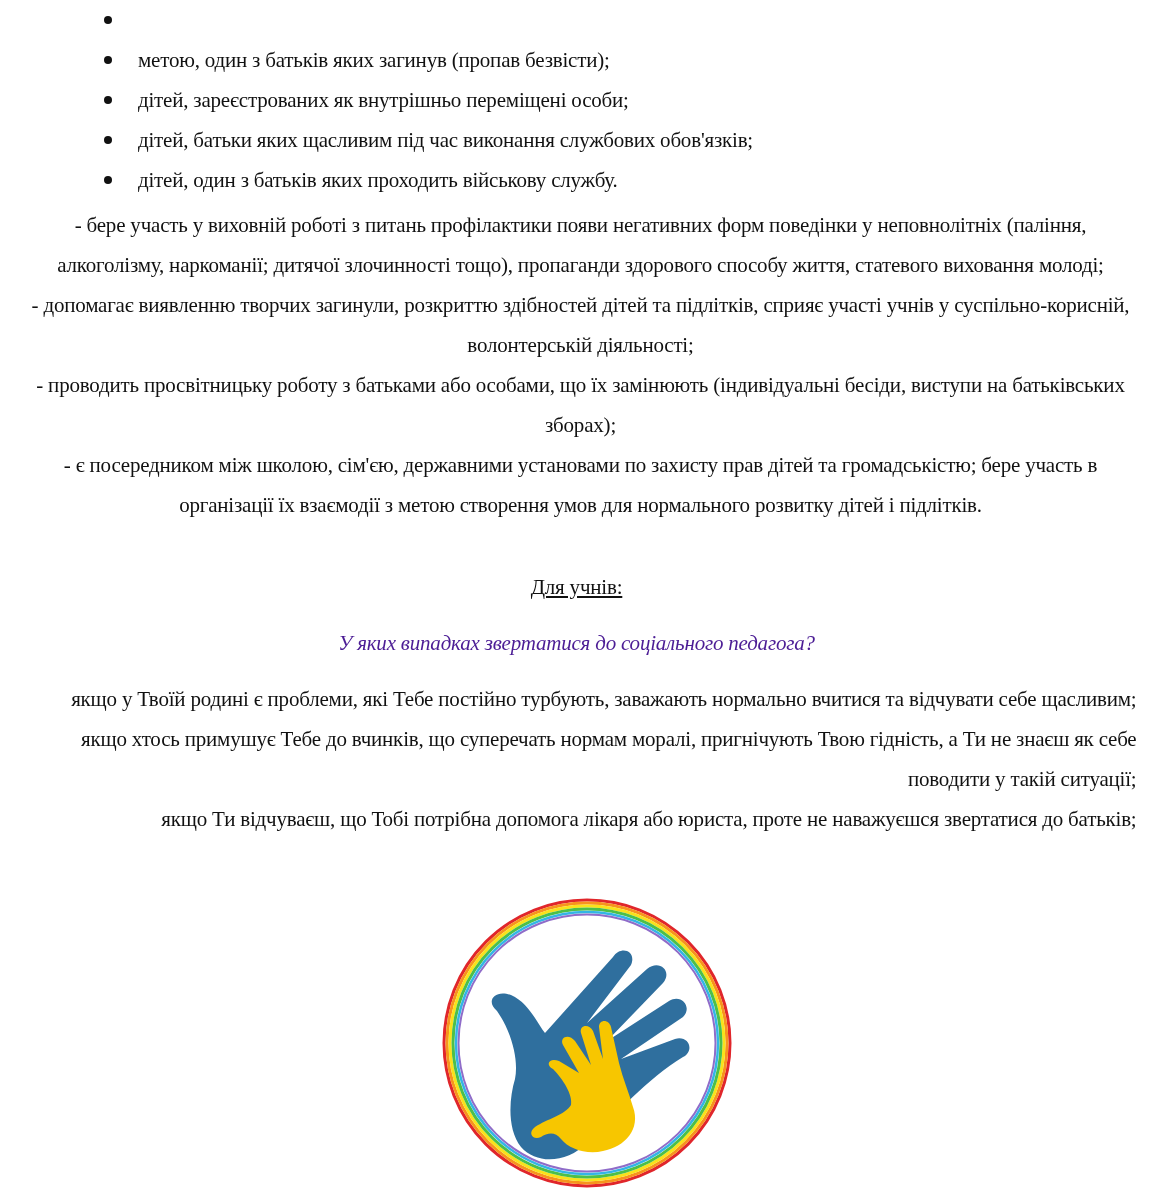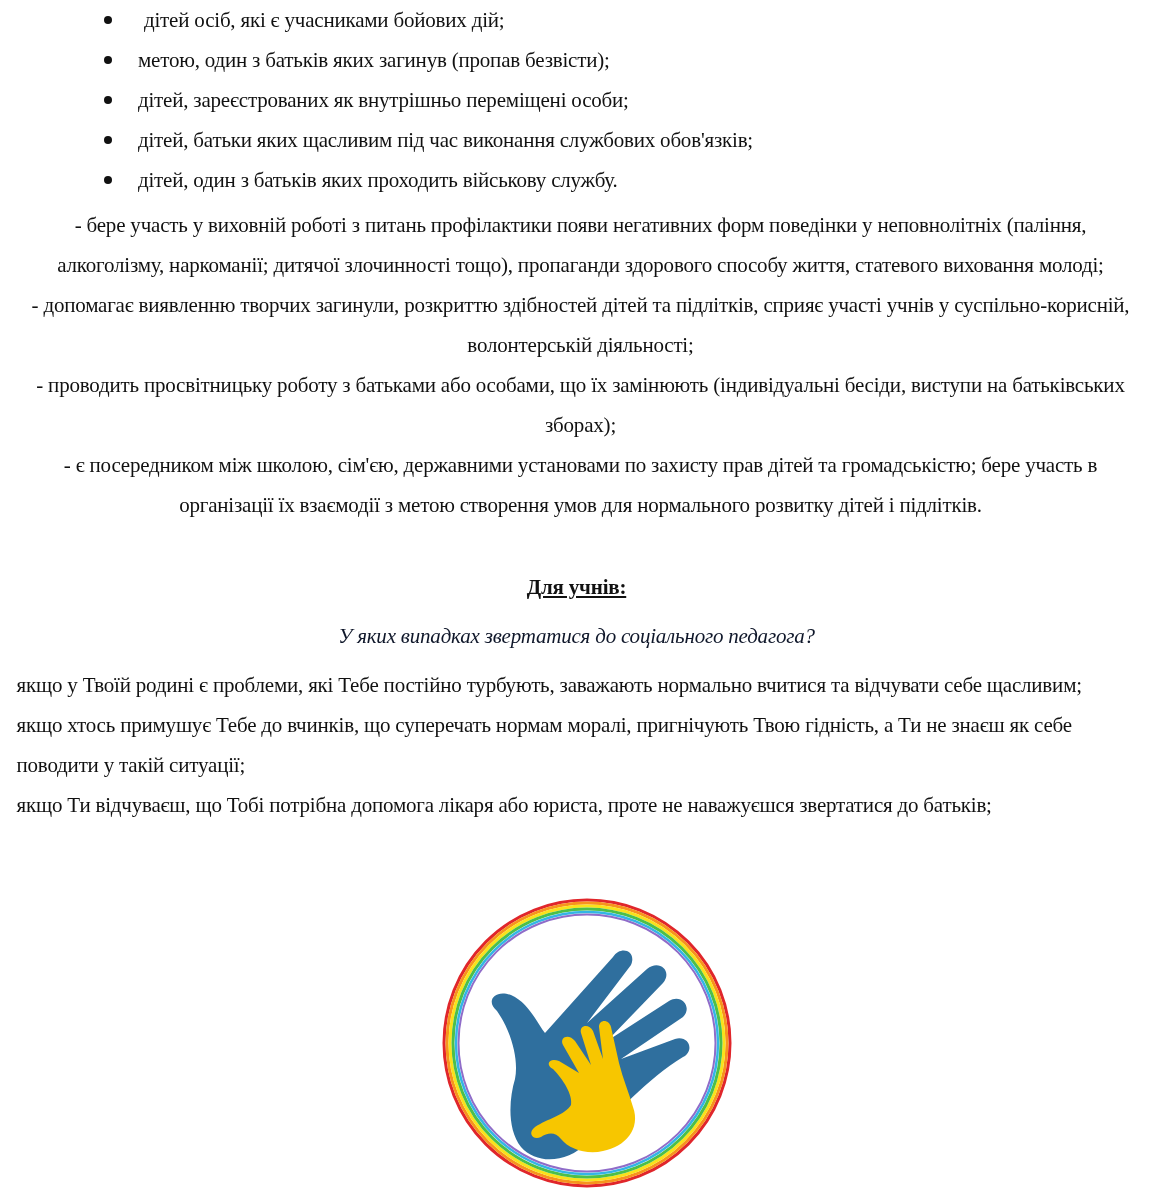--- a/index.html
+++ b/index.html
@@ -67,53 +67,52 @@
       word-spacing: 0px;
     }
     .students {
       position: absolute;
       top: 567px;
       left: 0;
       width: 1153px;
       text-align: center;
     }
     .students-heading {
-      font-weight: bold;
+      font-weight: normal;
       text-decoration: underline;
       margin: 0;
       height: 40px;
     }
     .question {
       font-style: italic;
-      color: #0f172a;
-      margin: 9px;
+      color: #4c1d95;
+      margin: 16px;
       height: 40px;
     }
     .case {
       margin: 0 auto;
       width: 1120px;
-      text-align: left;
+      text-align: right;
     }
     .logo {
       position: absolute;
       left: 437px;
       top: 893px;
       width: 300px;
       height: 300px;
     }
   </style>
 </head>
 <body>
 
 <div class="page text-block">
 
   <ul class="bullets">
     <li class="first">
       <span class="bullet-dot"></span>
-      <span>дітей осіб, які є учасниками бойових дій;</span>
     </li>
     <li>
       <span class="bullet-dot"></span>
       <span>метою, один з батьків яких загинув (пропав безвісти);</span>
     </li>
     <li>
       <span class="bullet-dot"></span>
       <span>дітей, зареєстрованих як внутрішньо переміщені особи;</span>
     </li>
     <li>

